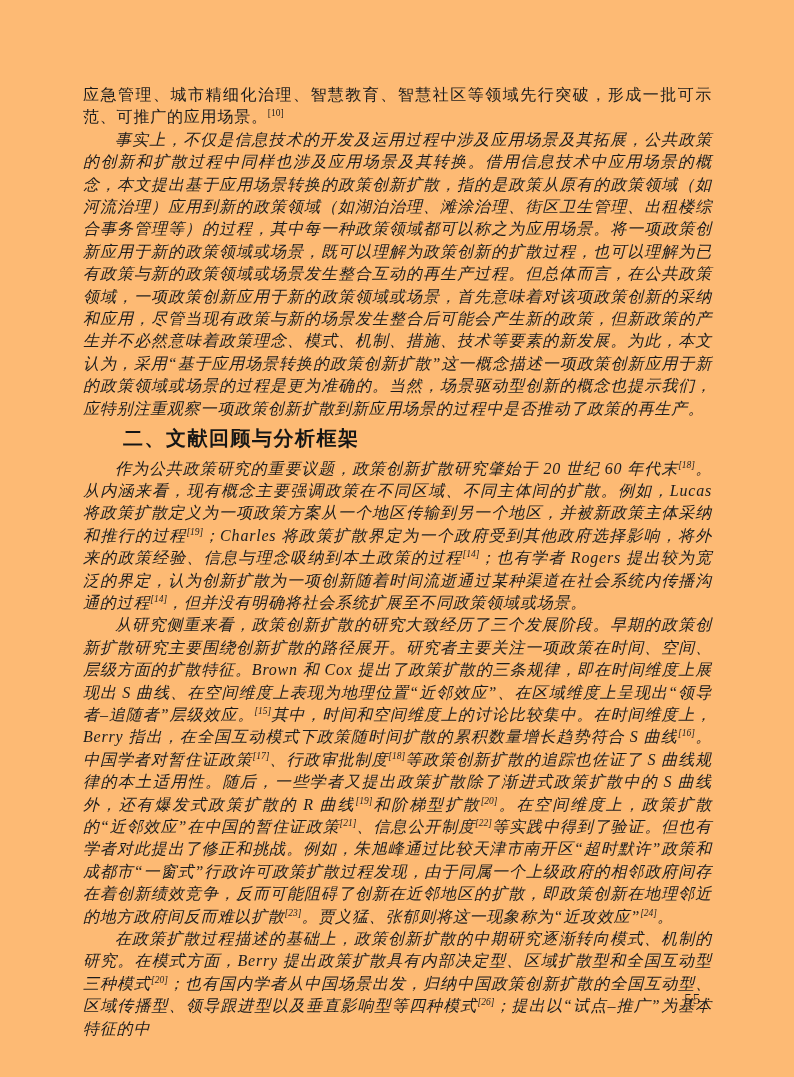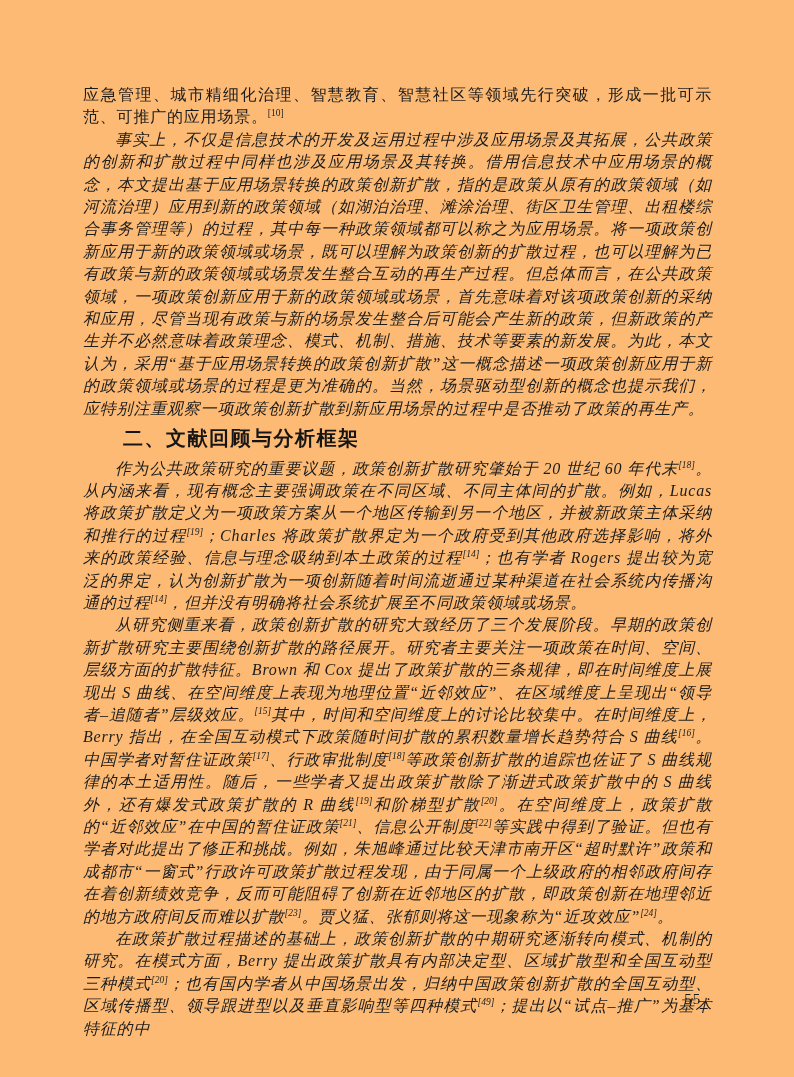--- a/index.html
+++ b/index.html
@@ -63,16 +63,16 @@
 </head>
 <body>
 
 <div class="page">
   <div class="content">
     <p>应急管理、城市精细化治理、智慧教育、智慧社区等领域先行突破，形成一批可示范、可推广的应用场景。<sup>[10]</sup></p>
     <p class="indent">事实上，不仅是信息技术的开发及运用过程中涉及应用场景及其拓展，公共政策的创新和扩散过程中同样也涉及应用场景及其转换。借用信息技术中应用场景的概念，本文提出基于应用场景转换的政策创新扩散，指的是政策从原有的政策领域（如河流治理）应用到新的政策领域（如湖泊治理、滩涂治理、街区卫生管理、出租楼综合事务管理等）的过程，其中每一种政策领域都可以称之为应用场景。将一项政策创新应用于新的政策领域或场景，既可以理解为政策创新的扩散过程，也可以理解为已有政策与新的政策领域或场景发生整合互动的再生产过程。但总体而言，在公共政策领域，一项政策创新应用于新的政策领域或场景，首先意味着对该项政策创新的采纳和应用，尽管当现有政策与新的场景发生整合后可能会产生新的政策，但新政策的产生并不必然意味着政策理念、模式、机制、措施、技术等要素的新发展。为此，本文认为，采用“基于应用场景转换的政策创新扩散”这一概念描述一项政策创新应用于新的政策领域或场景的过程是更为准确的。当然，场景驱动型创新的概念也提示我们，应特别注重观察一项政策创新扩散到新应用场景的过程中是否推动了政策的再生产。</p>
     <div class="section-heading">二、文献回顾与分析框架</div>
     <p class="indent">作为公共政策研究的重要议题，政策创新扩散研究肇始于 20 世纪 60 年代末<sup>[18]</sup>。从内涵来看，现有概念主要强调政策在不同区域、不同主体间的扩散。例如，Lucas 将政策扩散定义为一项政策方案从一个地区传输到另一个地区，并被新政策主体采纳和推行的过程<sup>[19]</sup>；Charles 将政策扩散界定为一个政府受到其他政府选择影响，将外来的政策经验、信息与理念吸纳到本土政策的过程<sup>[14]</sup>；也有学者 Rogers 提出较为宽泛的界定，认为创新扩散为一项创新随着时间流逝通过某种渠道在社会系统内传播沟通的过程<sup>[14]</sup>，但并没有明确将社会系统扩展至不同政策领域或场景。</p>
     <p class="indent">从研究侧重来看，政策创新扩散的研究大致经历了三个发展阶段。早期的政策创新扩散研究主要围绕创新扩散的路径展开。研究者主要关注一项政策在时间、空间、层级方面的扩散特征。Brown 和 Cox 提出了政策扩散的三条规律，即在时间维度上展现出 S 曲线、在空间维度上表现为地理位置“近邻效应”、在区域维度上呈现出“领导者–追随者”层级效应。<sup>[15]</sup>其中，时间和空间维度上的讨论比较集中。在时间维度上，Berry 指出，在全国互动模式下政策随时间扩散的累积数量增长趋势符合 S 曲线<sup>[16]</sup>。中国学者对暂住证政策<sup>[17]</sup>、行政审批制度<sup>[18]</sup>等政策创新扩散的追踪也佐证了 S 曲线规律的本土适用性。随后，一些学者又提出政策扩散除了渐进式政策扩散中的 S 曲线外，还有爆发式政策扩散的 R 曲线<sup>[19]</sup>和阶梯型扩散<sup>[20]</sup>。在空间维度上，政策扩散的“近邻效应”在中国的暂住证政策<sup>[21]</sup>、信息公开制度<sup>[22]</sup>等实践中得到了验证。但也有学者对此提出了修正和挑战。例如，朱旭峰通过比较天津市南开区“超时默许”政策和成都市“一窗式”行政许可政策扩散过程发现，由于同属一个上级政府的相邻政府间存在着创新绩效竞争，反而可能阻碍了创新在近邻地区的扩散，即政策创新在地理邻近的地方政府间反而难以扩散<sup>[23]</sup>。贾义猛、张郁则将这一现象称为“近攻效应”<sup>[24]</sup>。</p>
-    <p class="indent">在政策扩散过程描述的基础上，政策创新扩散的中期研究逐渐转向模式、机制的研究。在模式方面，Berry 提出政策扩散具有内部决定型、区域扩散型和全国互动型三种模式<sup>[20]</sup>；也有国内学者从中国场景出发，归纳中国政策创新扩散的全国互动型、区域传播型、领导跟进型以及垂直影响型等四种模式<sup>[49]</sup>；提出以“试点–推广”为基本特征的中</p>
+    <p class="indent">在政策扩散过程描述的基础上，政策创新扩散的中期研究逐渐转向模式、机制的研究。在模式方面，Berry 提出政策扩散具有内部决定型、区域扩散型和全国互动型三种模式<sup>[20]</sup>；也有国内学者从中国场景出发，归纳中国政策创新扩散的全国互动型、区域传播型、领导跟进型以及垂直影响型等四种模式<sup>[26]</sup>；提出以“试点–推广”为基本特征的中</p>
   </div>
   <div class="page-number">· 55 ·</div>
 </div>
 
 </body></html>

